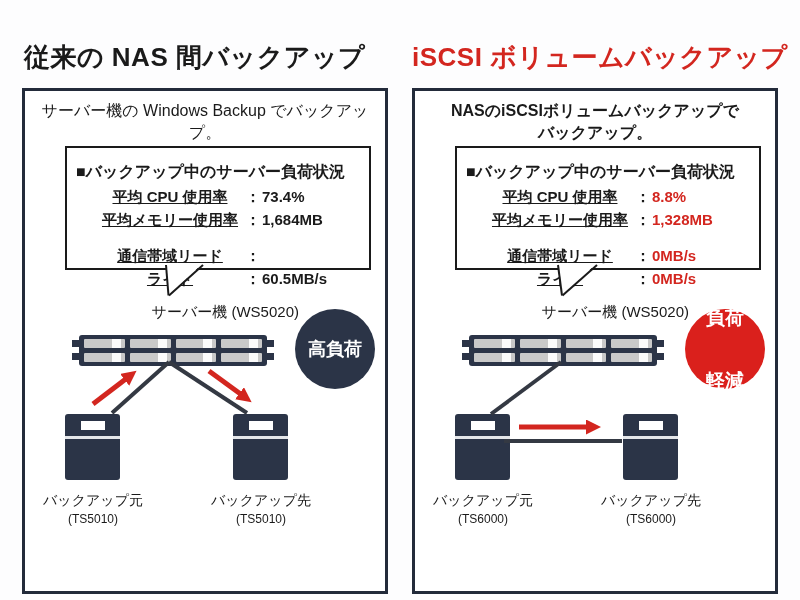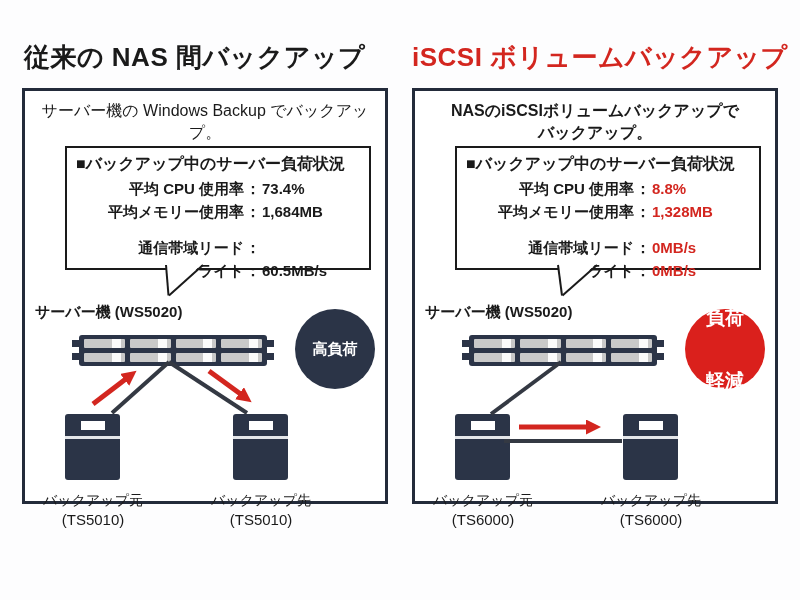--- a/index.html
+++ b/index.html
@@ -21,49 +21,49 @@
   }
   .stage{position:absolute;inset:0;width:800px;height:600px;}
 
   .main-title{
     position:absolute;top:40px;font-size:26px;font-weight:700;letter-spacing:.5px;white-space:nowrap;
   }
   .main-title.left{left:24px;color:var(--ink);}
   .main-title.right{left:412px;color:var(--red);}
 
   .panel{
-    position:absolute;top:88px;width:366px;height:416px;
+    position:absolute;top:88px;width:366px;height:506px;
     background:#ffffff;border:3px solid var(--navy-dark);
   }
   .panel.panel-left{left:22px;}
   .panel.panel-right{left:412px;}
 
   .subtitle{
     position:absolute;top:9px;left:8px;right:8px;
     text-align:center;font-size:16px;line-height:22px;font-weight:500;
   }
   .panel-right .subtitle{font-weight:700;}
 
   .bubble{
     position:absolute;left:40px;top:55px;width:306px;height:124px;
     background:#fff;border:2px solid var(--ink);
     padding:6px 8px 0 9px;
   }
-  .bubble-header{font-size:16px;font-weight:700;line-height:20px;margin-bottom:3px;white-space:nowrap;}
+  .bubble-header{font-size:16px;font-weight:700;line-height:20px;margin-bottom:3px;white-space:nowrap;margin-top:8px;}
   .stat-rows{margin-left:20px;}
   .stat-row{display:grid;grid-template-columns:148px 18px 1fr;line-height:23px;font-size:15px;font-weight:600;}
   .stat-row.gap{margin-top:13px;}
-  .stat-labelpair{display:flex;justify-content:flex-end;white-space:nowrap;}
+  .stat-labelpair{display:flex;justify-content:center;white-space:nowrap;text-decoration:underline;}
   .stat-colon{text-align:center;}
   .stat-value{white-space:nowrap;}
   .panel-right .stat-value{color:var(--red);font-weight:700;}
 
   .server-label{
-    position:absolute;top:212px;left:10px;width:250px;
-    text-align:left;font-size:15px;font-weight:700;white-space:nowrap;
+    position:absolute;top:212px;left:24px;width:250px;
+    text-align:right;font-size:15px;font-weight:400;white-space:nowrap;
   }
 
   .rack{
     position:absolute;left:54px;top:244px;width:188px;height:31px;
     background:var(--navy);border-radius:3px;
     display:grid;grid-template-columns:repeat(4,1fr);gap:5px;
     padding:4px 5px;
   }
   .rack-cell{display:flex;flex-direction:column;justify-content:space-between;}
   .rack-bar{
@@ -72,37 +72,37 @@
   }
   .ear{position:absolute;width:8px;height:7px;background:var(--navy);}
   .ear.tl{left:-7px;top:5px;} .ear.bl{left:-7px;top:18px;}
   .ear.tr{right:-7px;top:5px;} .ear.br{right:-7px;top:18px;}
 
   .badge{
     position:absolute;left:270px;top:218px;width:80px;height:80px;border-radius:50%;
     display:flex;flex-direction:column;align-items:center;justify-content:center;
     color:#fff;font-weight:700;text-align:center;
   }
-  .badge.badge-navy{background:var(--navy);font-size:15px;}
+  .badge.badge-navy{background:var(--navy);font-size:18px;}
   .badge.badge-red{background:#da201c;font-size:19px;line-height:23px;gap:40px;}
 
   .device{
     position:absolute;top:323px;width:55px;height:66px;
     background:var(--navy);border-radius:3px;
   }
   .device.src{left:40px;}
   .device.dst{left:208px;}
   .device .slot{width:24px;height:9px;background:#fff;margin:7px auto 0;}
   .device .sep{position:absolute;top:22px;left:0;right:0;height:3px;background:#e4e6e9;}
 
   .dev-label{
     position:absolute;top:400px;width:136px;text-align:center;
     font-size:14px;font-weight:400;line-height:19px;white-space:nowrap;
   }
-  .dev-label .model{font-size:15px;}
+  .dev-label .model{font-size:12px;}
   .dev-label.src{left:0px;}
   .dev-label.dst{left:168px;}
 
   .overlay{position:absolute;inset:0;pointer-events:none;z-index:10;}
 </style>
 </head>
 <body>
 
 <div class="stage">
 

